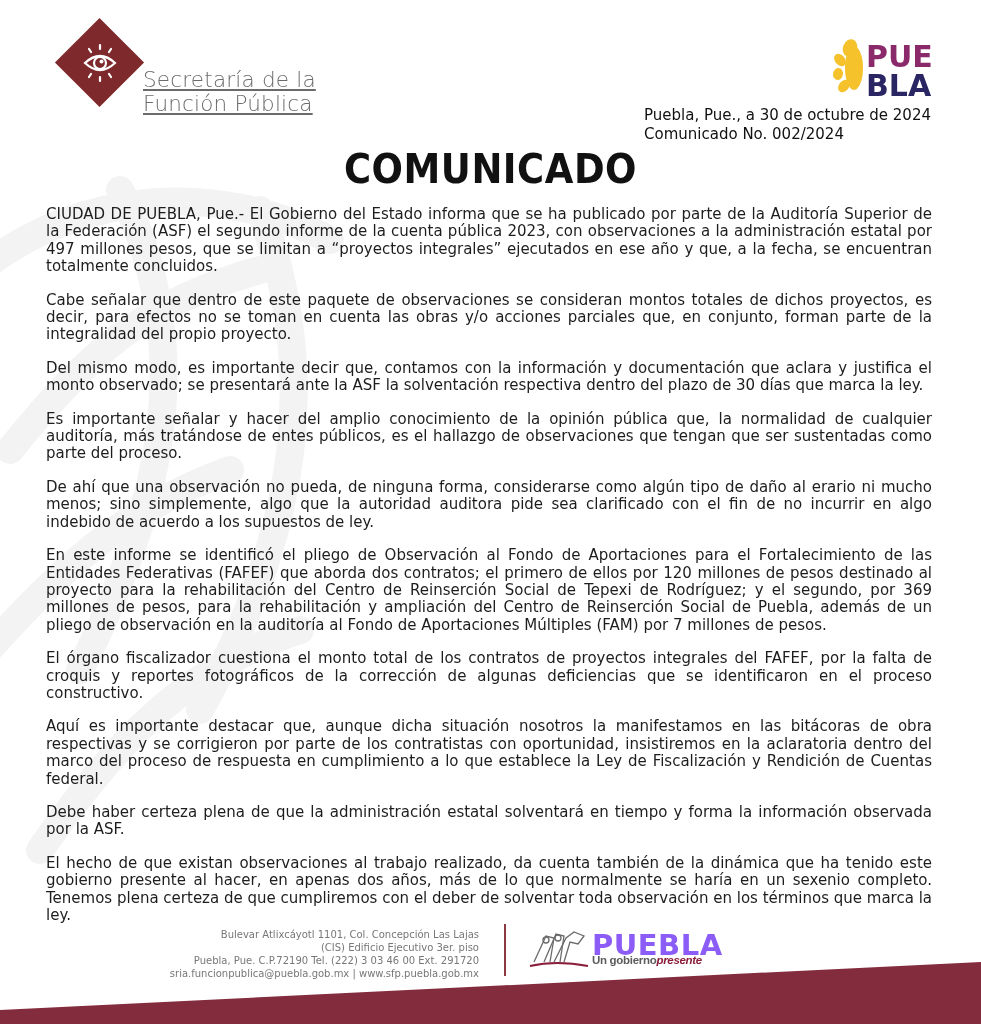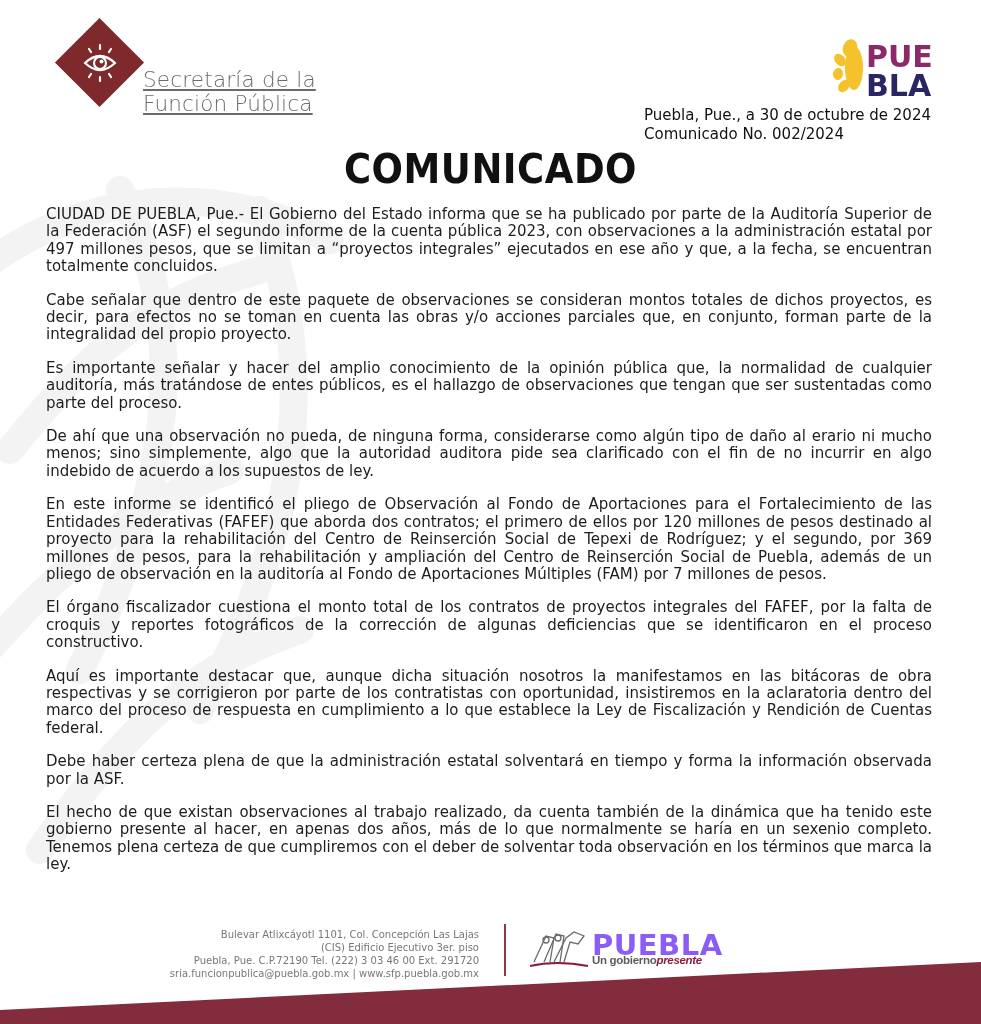--- a/index.html
+++ b/index.html
@@ -86,20 +86,21 @@
 <div class="meta">
   <div>Puebla, Pue., a 30 de octubre de 2024</div>
   <div>Comunicado No. 002/2024</div>
 </div>
 
 <div class="title">COMUNICADO</div>
 
 <div class="body-text">
   <p>CIUDAD DE PUEBLA, Pue.- El Gobierno del Estado informa que se ha publicado por parte de la Auditoría Superior de la Federación (ASF) el segundo informe de la cuenta pública 2023, con observaciones a la administración estatal por 497 millones pesos, que se limitan a “proyectos integrales” ejecutados en ese año y que, a la fecha, se encuentran totalmente concluidos.</p>
   <p>Cabe señalar que dentro de este paquete de observaciones se consideran montos totales de dichos proyectos, es decir, para efectos no se toman en cuenta las obras y/o acciones parciales que, en conjunto, forman parte de la integralidad del propio proyecto.</p>
+  <p>Del mismo modo, es importante decir que, contamos con la información y documentación que aclara y justifica el monto observado; se presentará ante la ASF la solventación respectiva dentro del plazo de 30 días que marca la ley.</p>
   <p>Es importante señalar y hacer del amplio conocimiento de la opinión pública que, la normalidad de cualquier auditoría, más tratándose de entes públicos, es el hallazgo de observaciones que tengan que ser sustentadas como parte del proceso.</p>
   <p>De ahí que una observación no pueda, de ninguna forma, considerarse como algún tipo de daño al erario ni mucho menos; sino simplemente, algo que la autoridad auditora pide sea clarificado con el fin de no incurrir en algo indebido de acuerdo a los supuestos de ley.</p>
   <p>En este informe se identificó el pliego de Observación al Fondo de Aportaciones para el Fortalecimiento de las Entidades Federativas (FAFEF) que aborda dos contratos; el primero de ellos por 120 millones de pesos destinado al proyecto para la rehabilitación del Centro de Reinserción Social de Tepexi de Rodríguez; y el segundo, por 369 millones de pesos, para la rehabilitación y ampliación del Centro de Reinserción Social de Puebla, además de un pliego de observación en la auditoría al Fondo de Aportaciones Múltiples (FAM) por 7 millones de pesos.</p>
   <p>El órgano fiscalizador cuestiona el monto total de los contratos de proyectos integrales del FAFEF, por la falta de croquis y reportes fotográficos de la corrección de algunas deficiencias que se identificaron en el proceso constructivo.</p>
   <p class="extra-gap">Aquí es importante destacar que, aunque dicha situación nosotros la manifestamos en las bitácoras de obra respectivas y se corrigieron por parte de los contratistas con oportunidad, insistiremos en la aclaratoria dentro del marco del proceso de respuesta en cumplimiento a lo que establece la Ley de Fiscalización y Rendición de Cuentas federal.</p>
   <p>Debe haber certeza plena de que la administración estatal solventará en tiempo y forma la información observada por la ASF.</p>
   <p>El hecho de que existan observaciones al trabajo realizado, da cuenta también de la dinámica que ha tenido este gobierno presente al hacer, en apenas dos años, más de lo que normalmente se haría en un sexenio completo. Tenemos plena certeza de que cumpliremos con el deber de solventar toda observación en los términos que marca la ley.</p>
 </div>
 
 <div class="footer">

